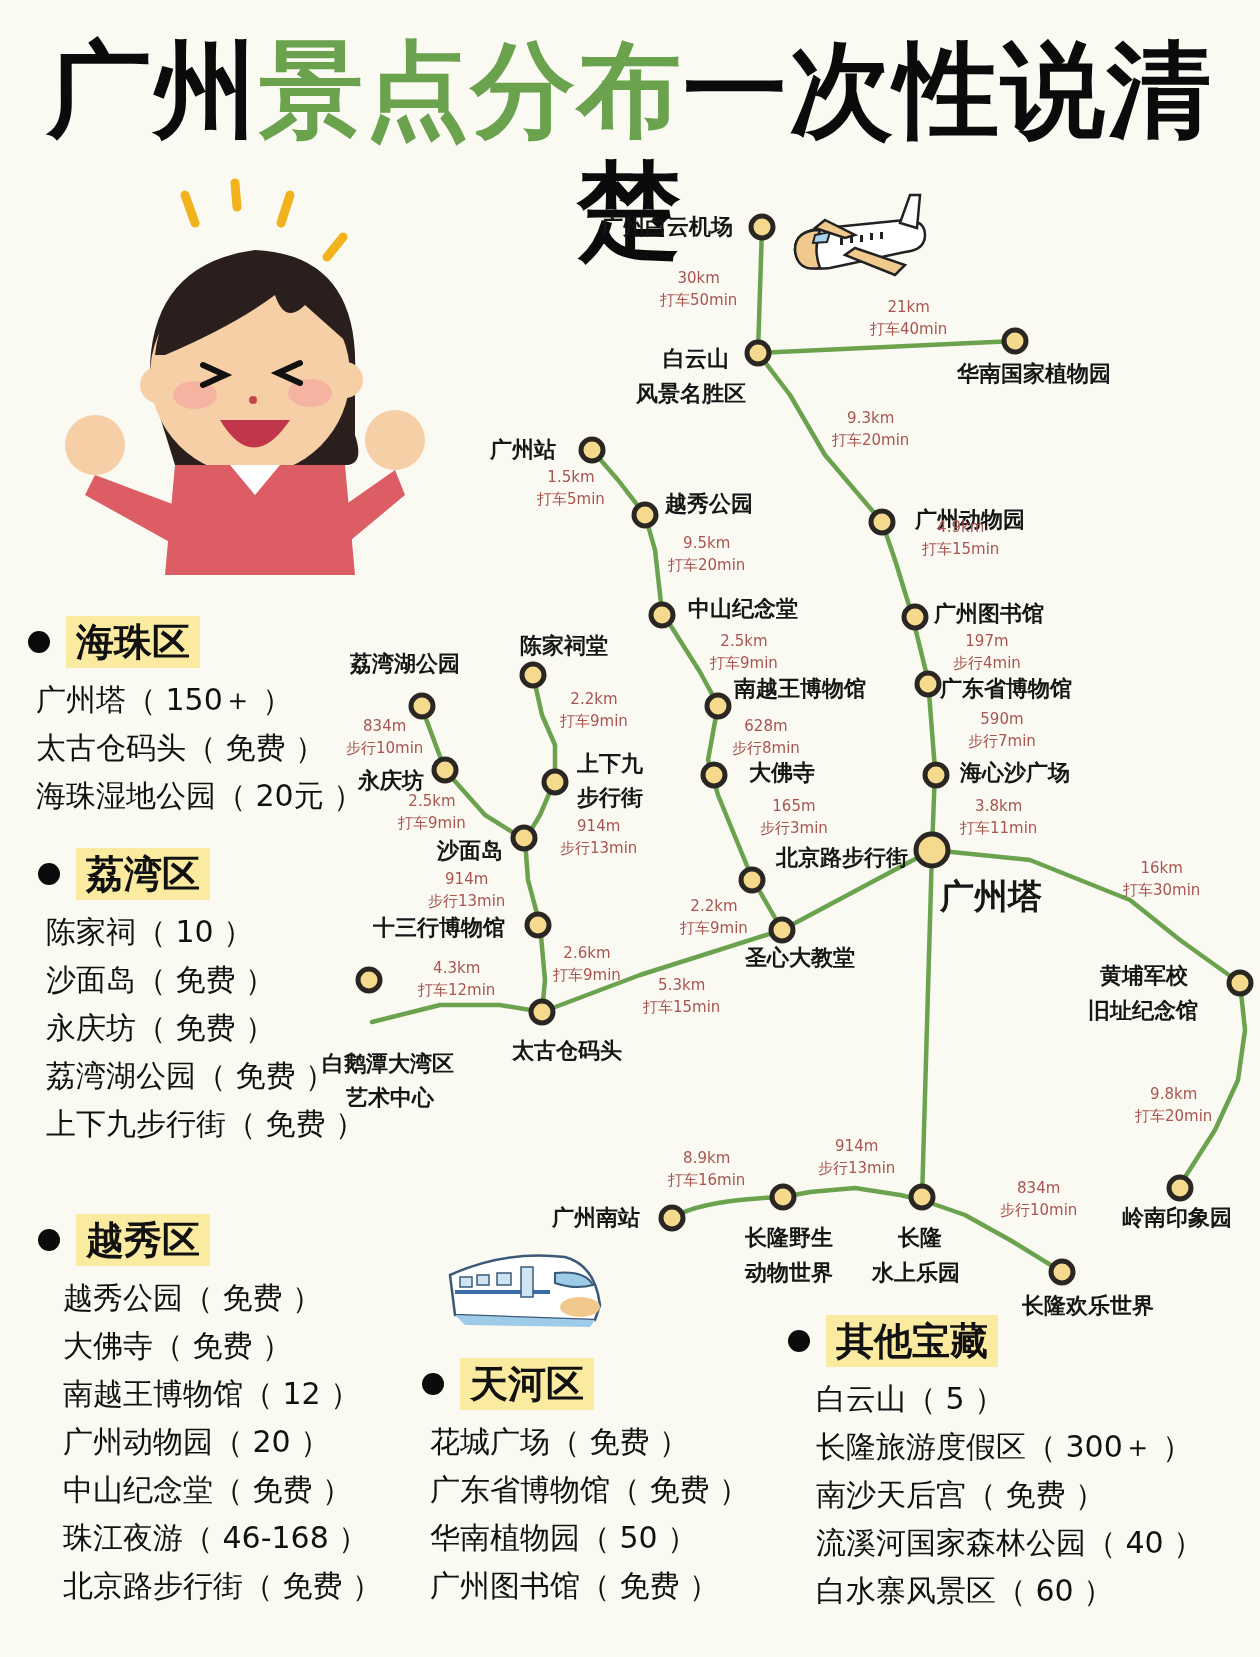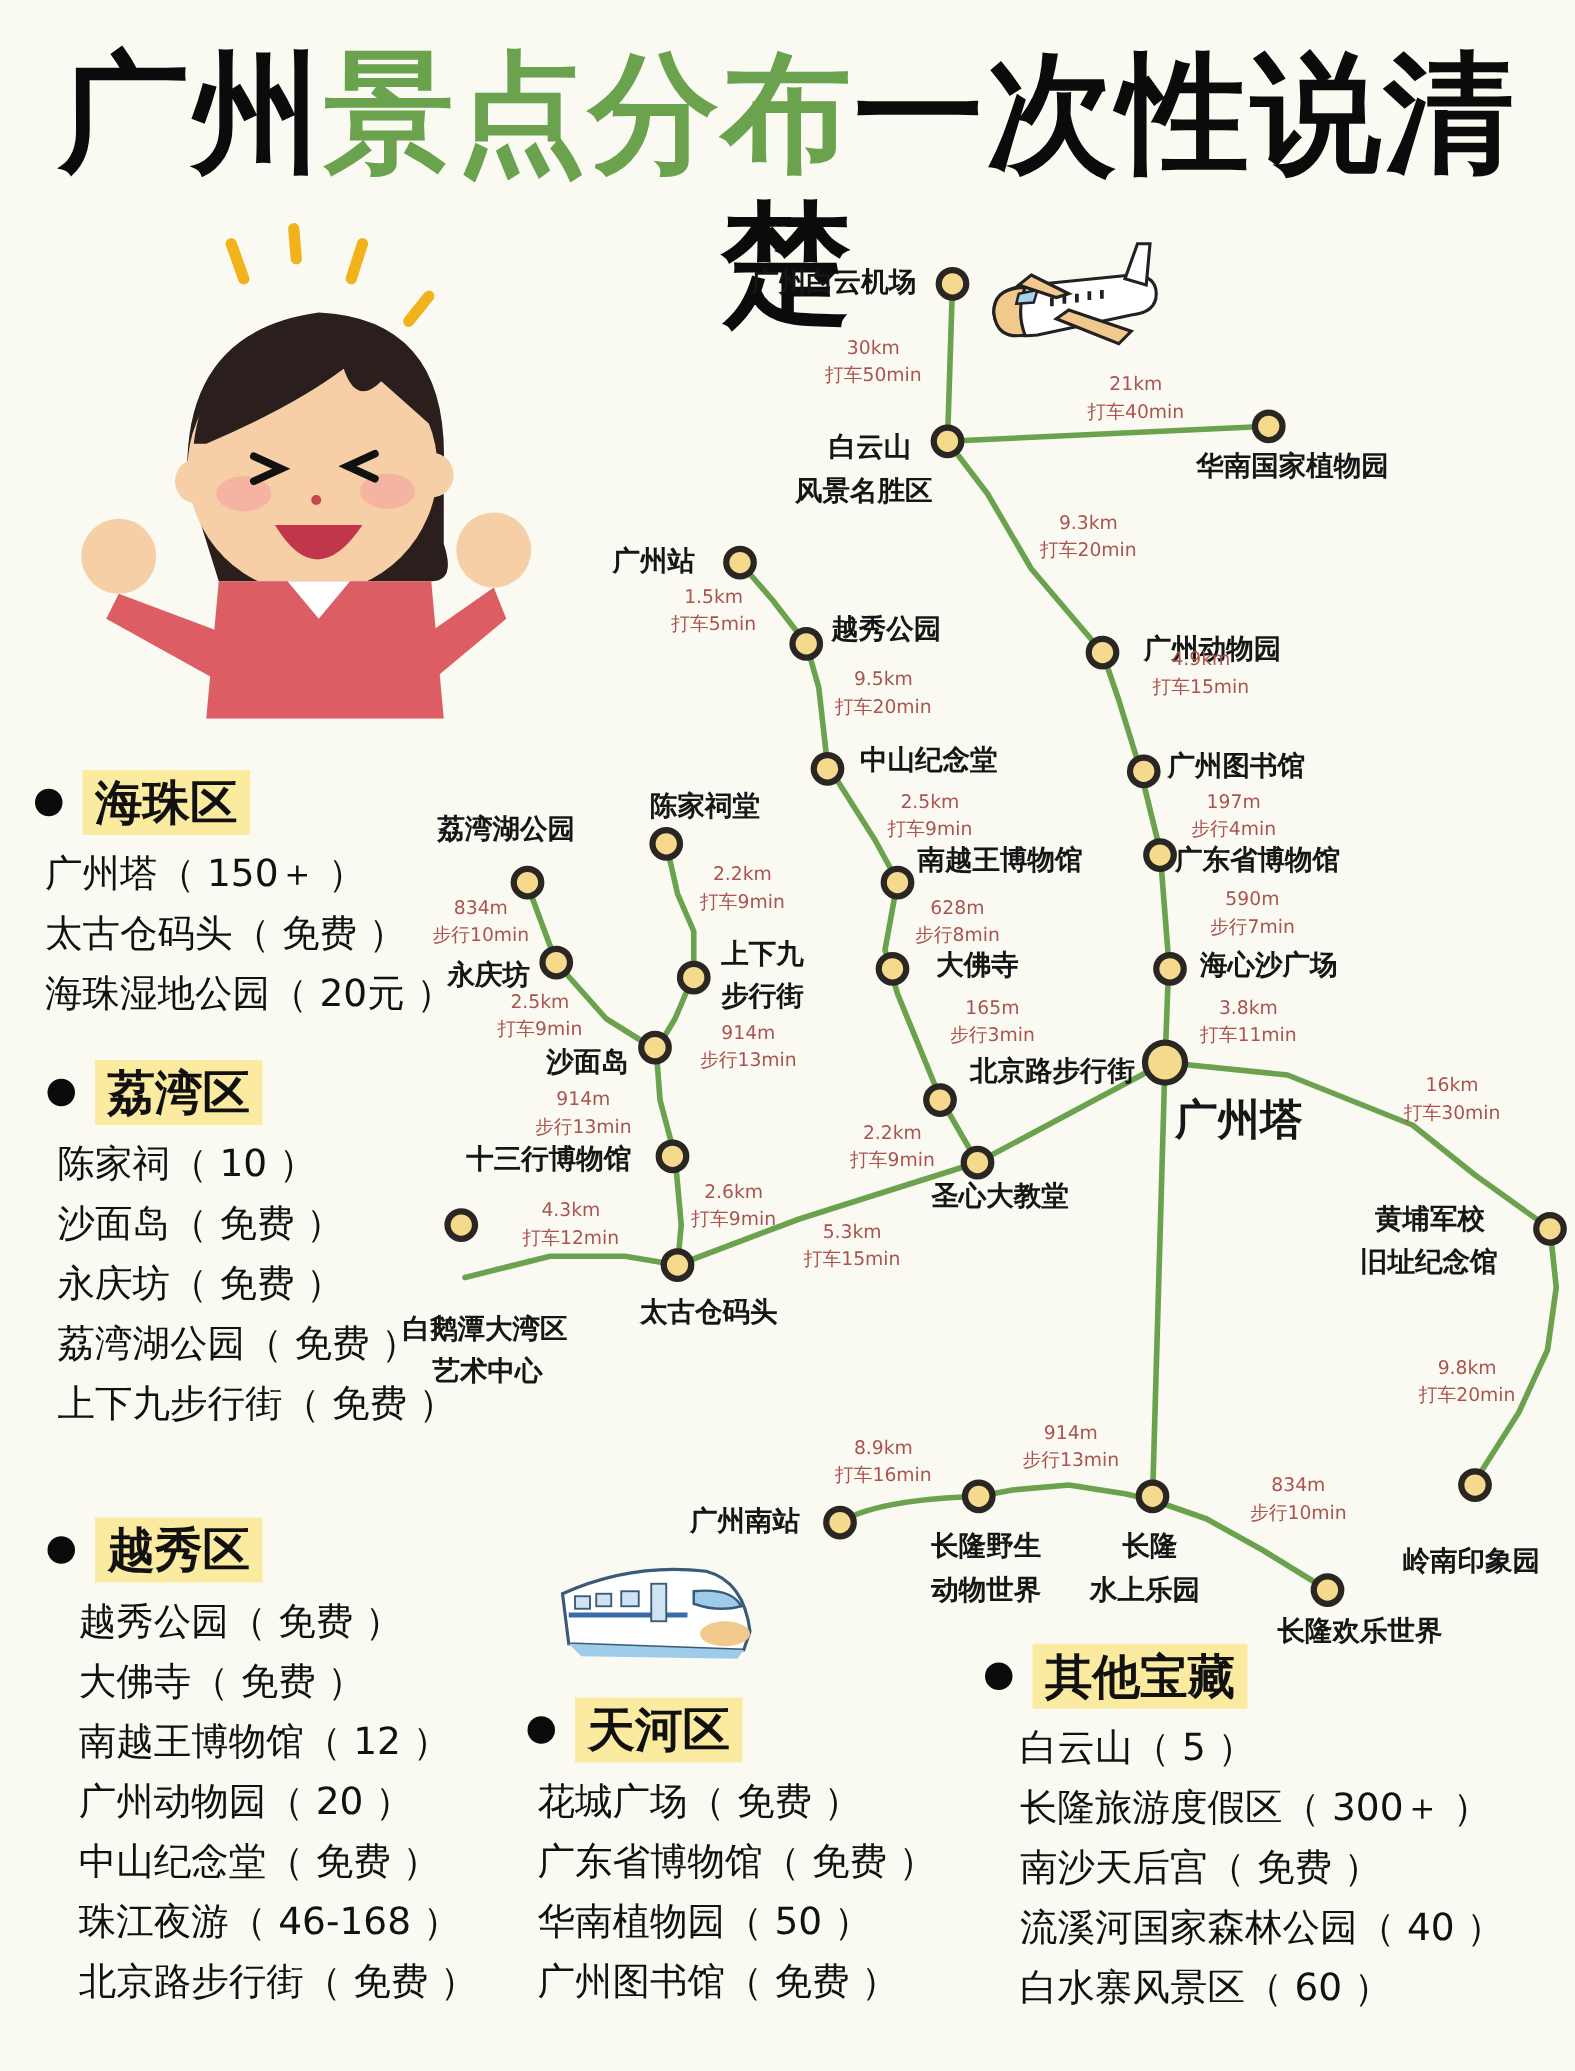--- a/index.html
+++ b/index.html
@@ -158,21 +158,21 @@
 <div class="lbl" style="left:577px;top:748px;">上下九</div>
 <div class="lbl" style="left:577px;top:782px;">步行街</div>
 <div class="lbl" style="left:437px;top:835px;">沙面岛</div>
 <div class="lbl" style="left:373px;top:912px;">十三行博物馆</div>
 <div class="lbl" style="left:745px;top:942px;">圣心大教堂</div>
 <div class="lbl" style="left:512px;top:1035px;">太古仓码头</div>
 <div class="lbl" style="left:322px;top:1048px;">白鹅潭大湾区</div>
 <div class="lbl" style="left:346px;top:1082px;">艺术中心</div>
 <div class="lbl" style="left:1100px;top:960px;">黄埔军校</div>
 <div class="lbl" style="left:1088px;top:995px;">旧址纪念馆</div>
-<div class="lbl" style="left:1110px;top:1234px;padding-left:12px;">岭南印象园</div>
+<div class="lbl" style="left:1110px;top:1202px;padding-left:12px;">岭南印象园</div>
 <div class="lbl" style="left:552px;top:1202px;">广州南站</div>
 <div class="lbl" style="left:745px;top:1222px;">长隆野生</div>
 <div class="lbl" style="left:745px;top:1257px;">动物世界</div>
 <div class="lbl" style="left:898px;top:1222px;">长隆</div>
 <div class="lbl" style="left:872px;top:1257px;">水上乐园</div>
 <div class="lbl" style="left:1022px;top:1290px;">长隆欢乐世界</div>
 
 <div class="dist" style="left:660px;top:267px;">
     <div>30km</div>
     <div>打车50min</div>

